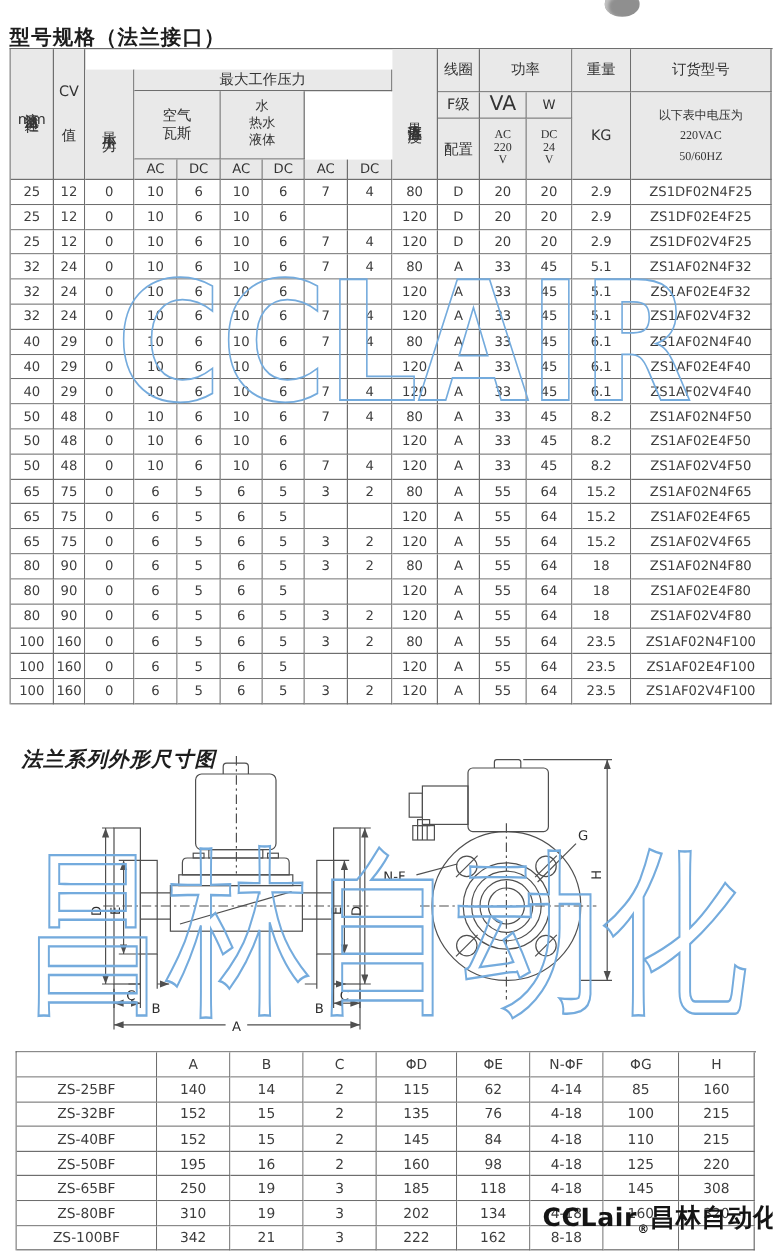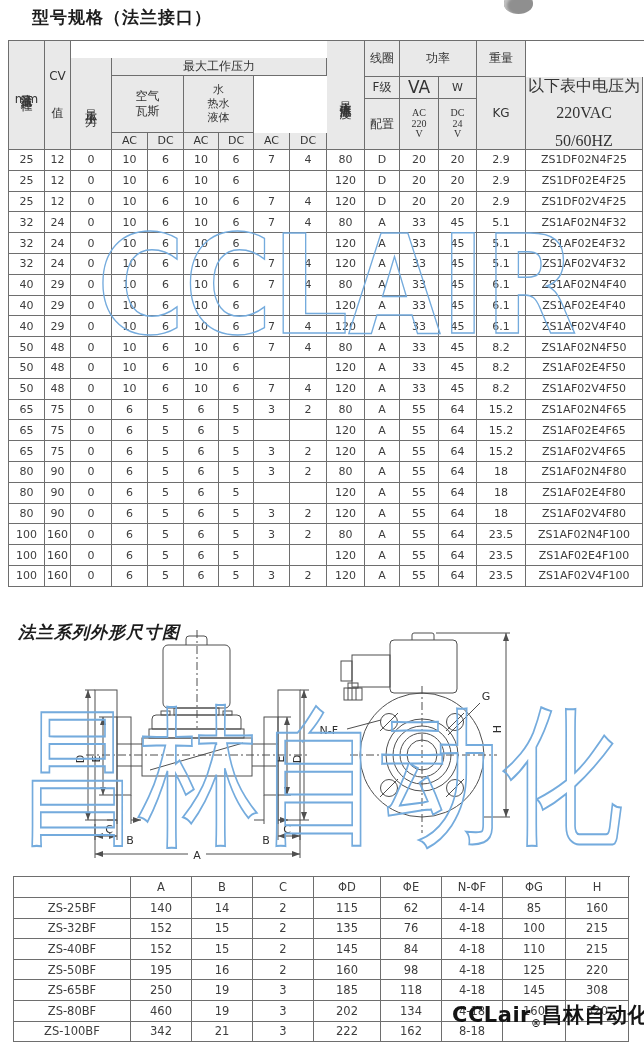--- a/index.html
+++ b/index.html
@@ -2,21 +2,21 @@
 <html><head>
 <meta charset="utf-8">
 <style>
   html,body{margin:0;padding:0;background:#fff;}
   .page{position:relative;width:644px;height:1044px;background:#fff;overflow:hidden;
         font-family:"DejaVu Sans","Liberation Sans",sans-serif;color:#3a3a3a;
         --spec-cols:36px 26px 41px 36px 36px 35px 35px 36px 37px 38px 35px 39px 38px 49px 117px;
         --dim-cols:117px 61px 61px 61px 67px 61px 61px 63px 63px;
         --line:#6e6e6e;}
   .title{position:absolute;font-size:17px;font-weight:700;color:#1d1d1d;letter-spacing:1px;white-space:nowrap;}
-  #title-spec{left:8px;top:6px;margin-left:24px;}
+  #title-spec{left:8px;top:20px;}
   #title-dims{left:18px;top:621px;font-style:italic;}
   .corner-blob{position:absolute;left:504px;top:-6px;width:29px;height:20px;background:#8f8f8f;
         border-radius:45% 45% 50% 50%;box-shadow:inset 3px 2px 3px #c2c2c2;}
   
   .spec-table{position:absolute;left:8px;top:40px;width:636px;border-left:1px solid var(--line);border-top:1px solid var(--line);}
   .spec-header{display:grid;grid-template-columns:var(--spec-cols);grid-template-rows:17px 18px 1px 22px 34px 17px;}
   .hcell{background:#e9e9e9;border-right:1px solid var(--line);border-bottom:1px solid var(--line);
         display:flex;flex-direction:column;align-items:center;justify-content:center;
         font-size:12px;color:#333;text-align:center;line-height:1.25;overflow:hidden;}
   .pre{white-space:pre-line;font-family:Liberation Serif, serif;}
@@ -82,21 +82,22 @@
       <div class="hcell" style="grid-area:4/12/5/13;font-size:17px">VA</div>
       <div class="hcell" style="grid-area:4/13/5/14;font-size:11px">W</div>
       <div class="hcell pre small" style="grid-area:5/12/7/13;line-height:1.05">AC
 220
 V</div>
       <div class="hcell pre small" style="grid-area:5/13/7/14;line-height:1.05">DC
 24
 V</div>
       <div class="hcell" style="grid-area:1/14/4/15">重量</div>
       <div class="hcell" style="grid-area:4/14/7/15">KG</div>
-      <div class="hcell pre" style="grid-area:4/15/7/16;font-size:16px;line-height:1.7">以下表中电压为
+      <div class="hcell" style="grid-area:1/15/4/16">订货型号</div>
+      <div class="hcell pre" style="grid-area:4/15/7/16;font-size:10px;line-height:1.7">以下表中电压为
 220VAC
 50/60HZ</div>
     </div>
     <div id="spec-rows">
         <div class="srow">
           <div class="scell">25</div>
           <div class="scell">12</div>
           <div class="scell">0</div>
           <div class="scell">10</div>
           <div class="scell">6</div>
@@ -618,21 +619,21 @@
           <div class="dcell">19</div>
           <div class="dcell">3</div>
           <div class="dcell">185</div>
           <div class="dcell">118</div>
           <div class="dcell">4-18</div>
           <div class="dcell">145</div>
           <div class="dcell">308</div>
         </div>
         <div class="drow">
           <div class="dcell">ZS-80BF</div>
-          <div class="dcell">460</div>
+          <div class="dcell">310</div>
           <div class="dcell">19</div>
           <div class="dcell">3</div>
           <div class="dcell">202</div>
           <div class="dcell">134</div>
           <div class="dcell">4-18</div>
           <div class="dcell">160</div>
           <div class="dcell">320</div>
         </div>
         <div class="drow">
           <div class="dcell">ZS-100BF</div>

